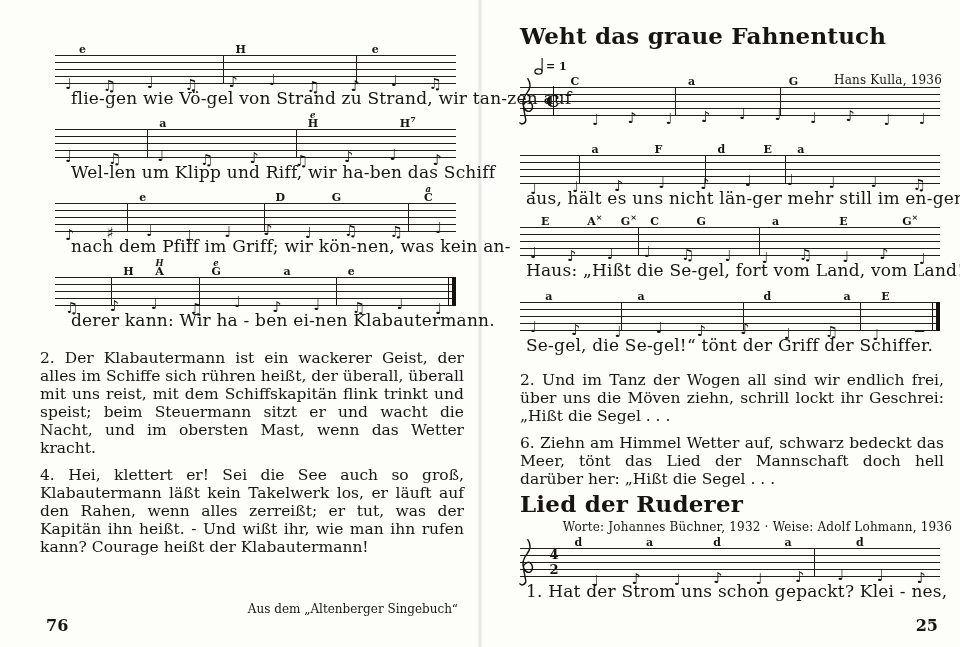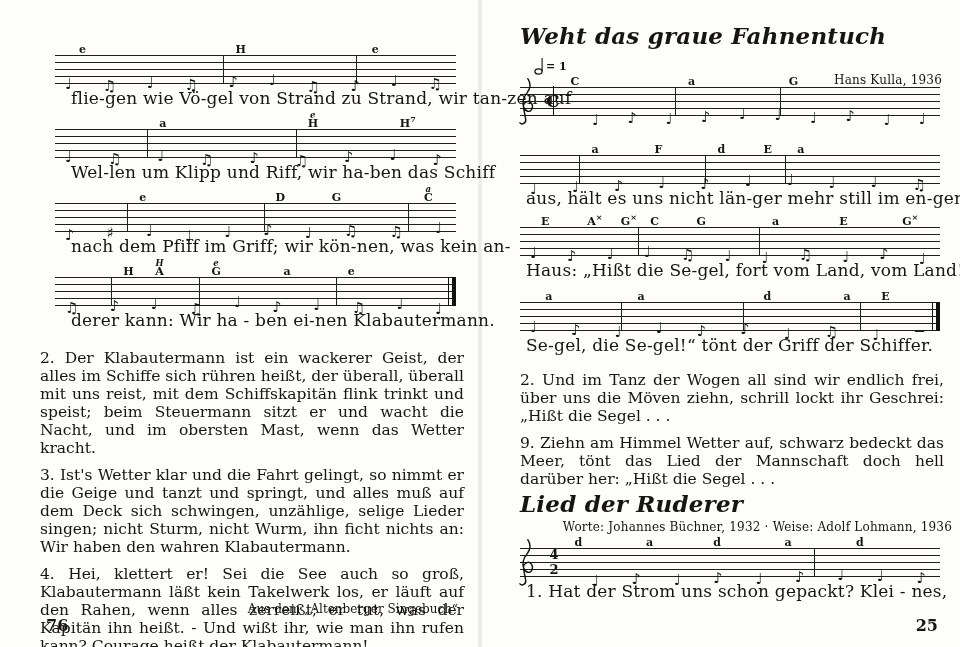--- a/index.html
+++ b/index.html
@@ -34,21 +34,21 @@
   .page-right .lyric{padding-left:6px;}
 
   .clef{position:absolute;left:-4px;top:-10px;width:22px;height:50px;}
   .cuttime{position:absolute;left:26px;top:2px;font-size:17px;font-weight:bold;line-height:25px;}
   .cuttime::after{content:"";position:absolute;left:50%;top:-3px;bottom:-2px;width:1.4px;background:#14110e;}
   .timesig{position:absolute;left:28px;top:-1px;font-size:13px;font-weight:bold;line-height:15px;
            text-align:center;width:12px;}
   .tempo{position:absolute;left:14px;bottom:12px;font-size:11px;font-weight:bold;display:flex;align-items:center;gap:1px;}
   .tempo svg{display:block;}
 
-  .title{position:absolute;left:40px;font-size:23px;font-weight:bold;letter-spacing:.2px;line-height:1;font-style:italic;}
+  .title{position:absolute;left:40px;font-size:23px;font-weight:bold;letter-spacing:.2px;line-height:1;}
   .attr{position:absolute;font-size:12px;letter-spacing:.2px;}
   .verses{position:absolute;}
   .verse{margin:0 0 9px 0;font-size:15.5px;line-height:1.16;text-align:justify;}
   .source{position:absolute;font-size:12px;}
   .pagenum{position:absolute;font-size:16px;font-weight:bold;}
 </style>
 </head>
 <body>
 
 <div class="spread">
@@ -156,21 +156,20 @@
             <i style="--y:8px">♫</i>
             <i style="--y:4px">♩</i>
             <i style="--y:9px">♩</i>
           </div>
       </div>
       <div class="lyric">derer kann: Wir ha - ben ei-nen Klabautermann.</div>
     </div>
 
     <div class="verses" style="left:40px;top:350px;width:424px">
       <p class="verse">2.  Der Klabautermann ist ein wackerer Geist, der alles im Schiffe sich rühren heißt, der überall, überall mit uns reist, mit dem Schiffskapitän flink trinkt und speist; beim Steuermann sitzt er und wacht die Nacht, und im obersten Mast, wenn das Wetter kracht.</p>
-      <p class="verse">3.  Ist's Wetter klar und die Fahrt gelingt, so nimmt er die Geige und tanzt und springt, und alles muß auf dem Deck sich schwingen, unzählige, selige Lieder singen; nicht Sturm, nicht Wurm, ihn ficht nichts an: Wir haben den wahren Klabautermann.</p>
       <p class="verse">4.  Hei, klettert er! Sei die See auch so groß, Klabautermann läßt kein Takelwerk los, er läuft auf den Rahen, wenn alles zerreißt; er tut, was der Kapitän ihn heißt. - Und wißt ihr, wie man ihn rufen kann? Courage heißt der Klabautermann!</p>
     </div>
 
     <div class="source" style="right:22px;top:602px">Aus dem „Altenberger Singebuch“</div>
     <div class="pagenum" style="left:46px;top:616px">76</div>
   </div>
 
   <div class="page page-right">
 
     <h1 class="title" style="top:24px;margin:0">Weht das graue Fahnentuch</h1>
@@ -294,21 +293,21 @@
             <i style="--y:7px">♫</i>
             <i style="--y:10px">♩</i>
             <i style="--y:6px">−</i>
           </div>
       </div>
       <div class="lyric">Se-gel, die  Se-gel!“ tönt der  Griff  der Schiffer.</div>
     </div>
 
     <div class="verses" style="left:40px;top:372px;width:424px">
       <p class="verse">2.  Und im Tanz der Wogen all sind wir endlich frei, über uns die Möven ziehn, schrill lockt ihr Geschrei: „Hißt die Segel . . .</p>
-      <p class="verse">9.  Ziehn am Himmel Wetter auf, schwarz bedeckt das Meer, tönt das Lied der Mannschaft doch hell darüber her: „Hißt die Segel . . .</p>
+      <p class="verse">6.  Ziehn am Himmel Wetter auf, schwarz bedeckt das Meer, tönt das Lied der Mannschaft doch hell darüber her: „Hißt die Segel . . .</p>
     </div>
 
     <h1 class="title" style="top:492px;margin:0">Lied der Ruderer</h1>
     <div class="attr" style="left:52px;top:520px;width:420px;text-align:right">Worte: Johannes Büchner, 1932 · Weise: Adolf Lohmann, 1936</div>
 
     <div class="sys" style="top:533px">
       <div class="chordrow">
         <span class="chord" style="left:13%"><b>d</b><sup></sup></span>
         <span class="chord" style="left:30%"><b>a</b><sup></sup></span>
         <span class="chord" style="left:46%"><b>d</b><sup></sup></span>

